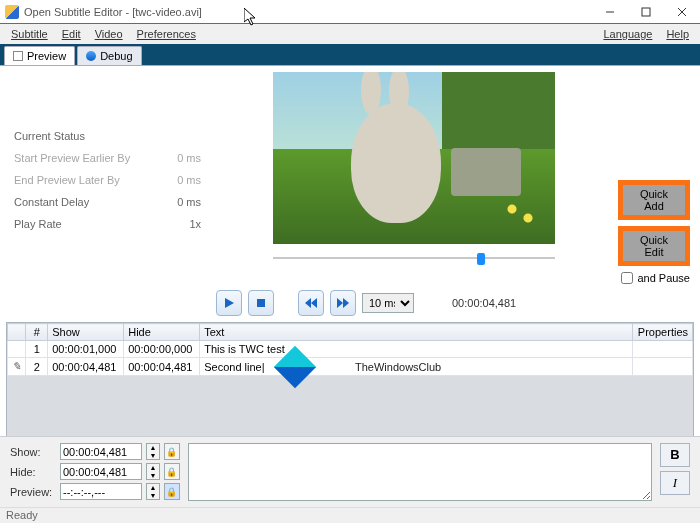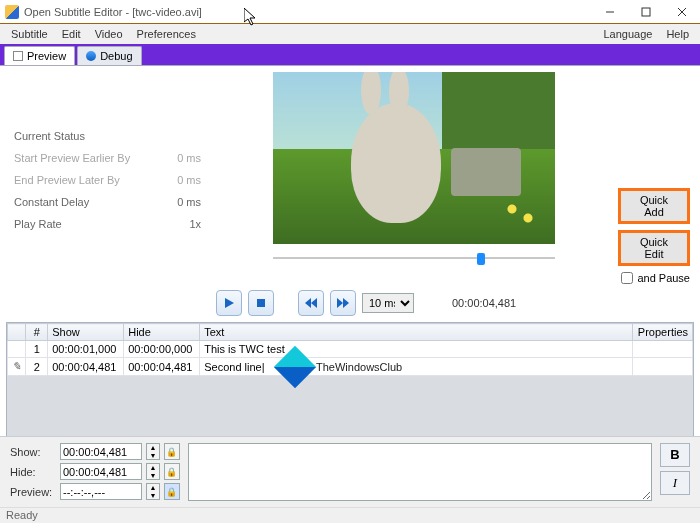--- a/index.html
+++ b/index.html
@@ -6,25 +6,25 @@
 body { background: #fff; width: 700px; height: 523px; overflow: hidden; position: relative; }
 
 
 .titlebar { height: 24px; background: #fff; display: flex; align-items: center; border-bottom: 1px solid #a16207; }
 .titlebar .icon { width: 14px; height: 14px; margin: 0 5px; background: linear-gradient(135deg,#f6c24a 50%,#2a6bd3 50%); border-radius: 2px; }
 .titlebar .title { flex: 1; color: #555; font-size: 11px; }
 .titlebar .ctrl { width: 36px; height: 24px; display: flex; align-items: center; justify-content: center; color: #333; }
 
 
 .menubar { height: 20px; background: #f0f0f0; display: flex; align-items: center; padding: 0 4px; }
-.menubar .menuitem { padding: 2px 7px; color: #333; }
+.menubar .menuitem { padding: 2px 7px; color: #333; text-decoration: underline; }
 .menubar .spacer { flex: 1; }
 
 
-.tabbar { height: 22px; background: #6d28d9; display: flex; align-items: flex-end; padding: 0 4px; border-bottom: 1px solid #aab; }
+.tabbar { height: 22px; background: #0c4a6e; display: flex; align-items: flex-end; padding: 0 4px; border-bottom: 1px solid #aab; }
 .tab { padding: 3px 8px; border: 1px solid #aab; border-bottom: none; background: #fff; margin-right: 2px; border-radius: 2px 2px 0 0; display:flex; align-items:center; gap:4px;}
 .tab.inactive { background: #e6eaf0; }
 .tab .tabicon { width:10px;height:10px;display:inline-block;}
 .tab .tabicon.preview { background:#fff; border:1px solid #888;}
 .tab .tabicon.debug { background: linear-gradient(#4aa3ff,#0b5fc0); border-radius:50%;}
 
 
 .main { display: flex; height: 220px; background: #fff; padding: 4px 4px 2px 4px; }
 .leftpanel { width: 205px; padding: 10px 8px 0 10px; color: #888; }
 .leftpanel .heading { color: #666; margin-top: 50px; margin-bottom: 10px; }
@@ -37,21 +37,21 @@
 .video { width: 282px; height: 172px; background: #4a7a2e; position: relative; overflow:hidden; margin-top: 2px; }
 .sky{position:absolute;left:0;top:0;width:60%;height:55%;background:linear-gradient(#9fd0e4,#bfe4d4);}
 .bunny{position:absolute;left:28%;top:18%;width:90px;height:120px;background:#d7d2c4;border-radius:50% 50% 45% 45%;}
 .bunny:before{content:"";position:absolute;left:10px;top:-38px;width:20px;height:50px;background:#d7d2c4;border-radius:50%;}
 .bunny:after{content:"";position:absolute;left:38px;top:-36px;width:20px;height:48px;background:#d7d2c4;border-radius:50%;}
 .rock{position:absolute;right:12%;top:44%;width:70px;height:48px;background:#9ba08a;border-radius:4px;}
 .grass{position:absolute;left:0;bottom:0;width:100%;height:55%;background:linear-gradient(#5d9a2c,#3e6d22);}
 .flowers{position:absolute;right:5%;bottom:8%;width:40px;height:30px;background:radial-gradient(circle at 30% 30%, #f5e24a 4px, transparent 5px),radial-gradient(circle at 70% 60%, #f5e24a 4px, transparent 5px);}
 
 .rightpanel { width: 78px; display: flex; flex-direction: column; justify-content: flex-end; align-items: flex-end; padding: 0 6px 0 0; gap: 6px; }
-.btn { border: 3px solid #f97316; background: #e5e5e5; padding: 3px 8px; min-width: 62px; text-align: center; }
+.btn { border: 5px solid #f97316; background: #a3a3a3; padding: 3px 8px; min-width: 62px; text-align: center; }
 
 
 .controls { display: flex; align-items: center; padding: 4px 8px 6px 8px; gap: 6px; background:#fff; }
 .controls .rate { width: 202px; text-align: right; padding-right: 6px; color:#666;}
 .slider { position: relative; height: 16px; }
 .slider .track { position:absolute; left:0; right:0; top:7px; height:2px; background:#c8c8c8;}
 .slider .thumb { position:absolute; top:3px; width:8px; height:12px; background:#1a8cff; border-radius:2px;}
 .playbtn { width: 26px; height: 26px; border: 1px solid #9cb7d6; border-radius: 4px; background: linear-gradient(#f4f8fd,#dbe7f5); display:flex; align-items:center; justify-content:center; }
 .playbtn svg { display:block;}
 select.jump { height: 20px; border:1px solid #9aa; font-size:11px; padding:0 2px; width: 52px;}
@@ -66,21 +66,21 @@
 table.subtable th { background: linear-gradient(#f6f8fb,#e6ebf2); border:1px solid #c8cdd6; padding:2px 4px; font-weight:normal; text-align:left; height:16px;}
 table.subtable td { border:1px solid #dfe3e9; padding:2px 4px; height:14px; background:#fff;}
 table.subtable th.idx, table.subtable td.idx { width:22px; text-align:center;}
 table.subtable th.mark, table.subtable td.mark { width:18px; text-align:center;}
 table.subtable th.tc, table.subtable td.tc { width:76px;}
 table.subtable th.prop { width:60px; text-align:right;}
 .pencil { color:#666; font-style:italic;}
 .tablewrap .filler { flex:1; background:#d9dde2;}
 
 
-.watermark { position:absolute; left: 280px; top: 352px; display:flex; align-items:center; font-family: Calibri, sans-serif; font-size:20px; color:#222; pointer-events:none;}
+.watermark { position:absolute; left: 280px; top: 352px; display:flex; align-items:center; font-family: Calibri, sans-serif; font-size:20px; color:#222; pointer-events:none;gap:39px;}
 .watermark .logo { width:30px; height:30px; margin-right:6px; transform:rotate(45deg); background: linear-gradient(135deg,#14c8dc 50%,#0a5fc7 50%);}
 .sitewm { position:absolute; right:6px; bottom:24px; color:#bfbfbf; font-size:10px; pointer-events:none;}
 
 
 .bottomeditor { position:absolute; left:0; right:0; bottom:16px; border-top:1px solid #c8cdd6; background:#f0f0f0; padding:6px 10px; display:flex; gap:8px; }
 .timefields { display:flex; flex-direction:column; gap:3px;}
 .timefields .trow { display:flex; align-items:center; gap:4px;}
 .timefields label { width:46px; color:#333;}
 .tinput { width:82px; height:17px; border:1px solid #9aa; background:#fff; font-size:11px; padding:0 2px;}
 .spin { width:14px; height:17px; border:1px solid #9aa; background:#f4f4f4; display:flex; flex-direction:column;}

